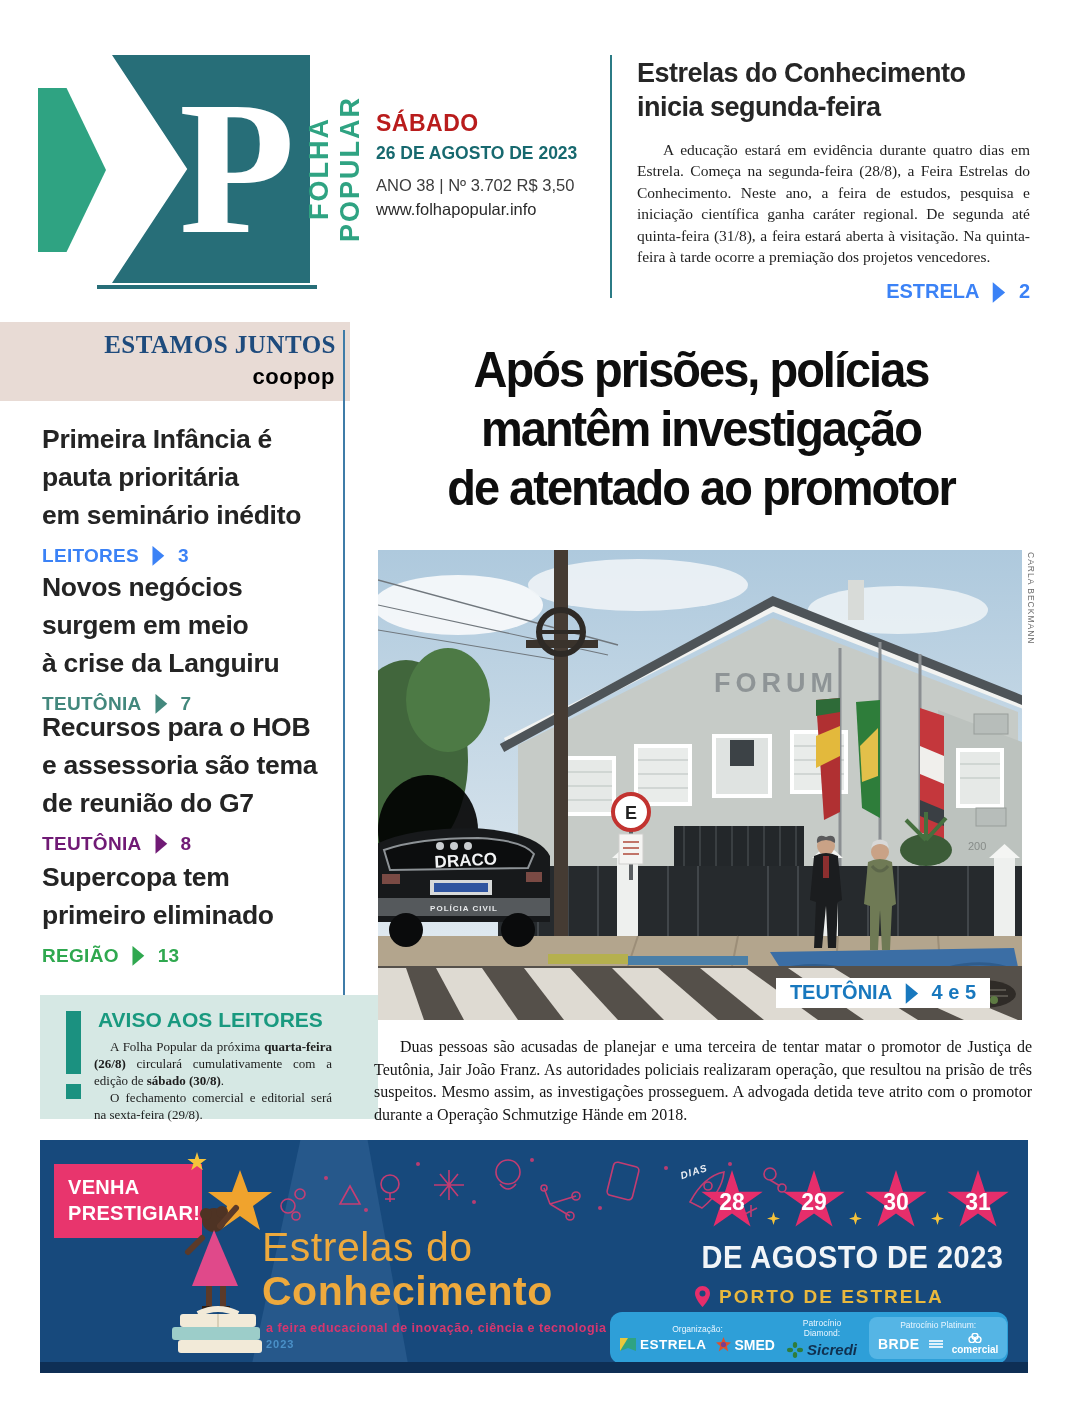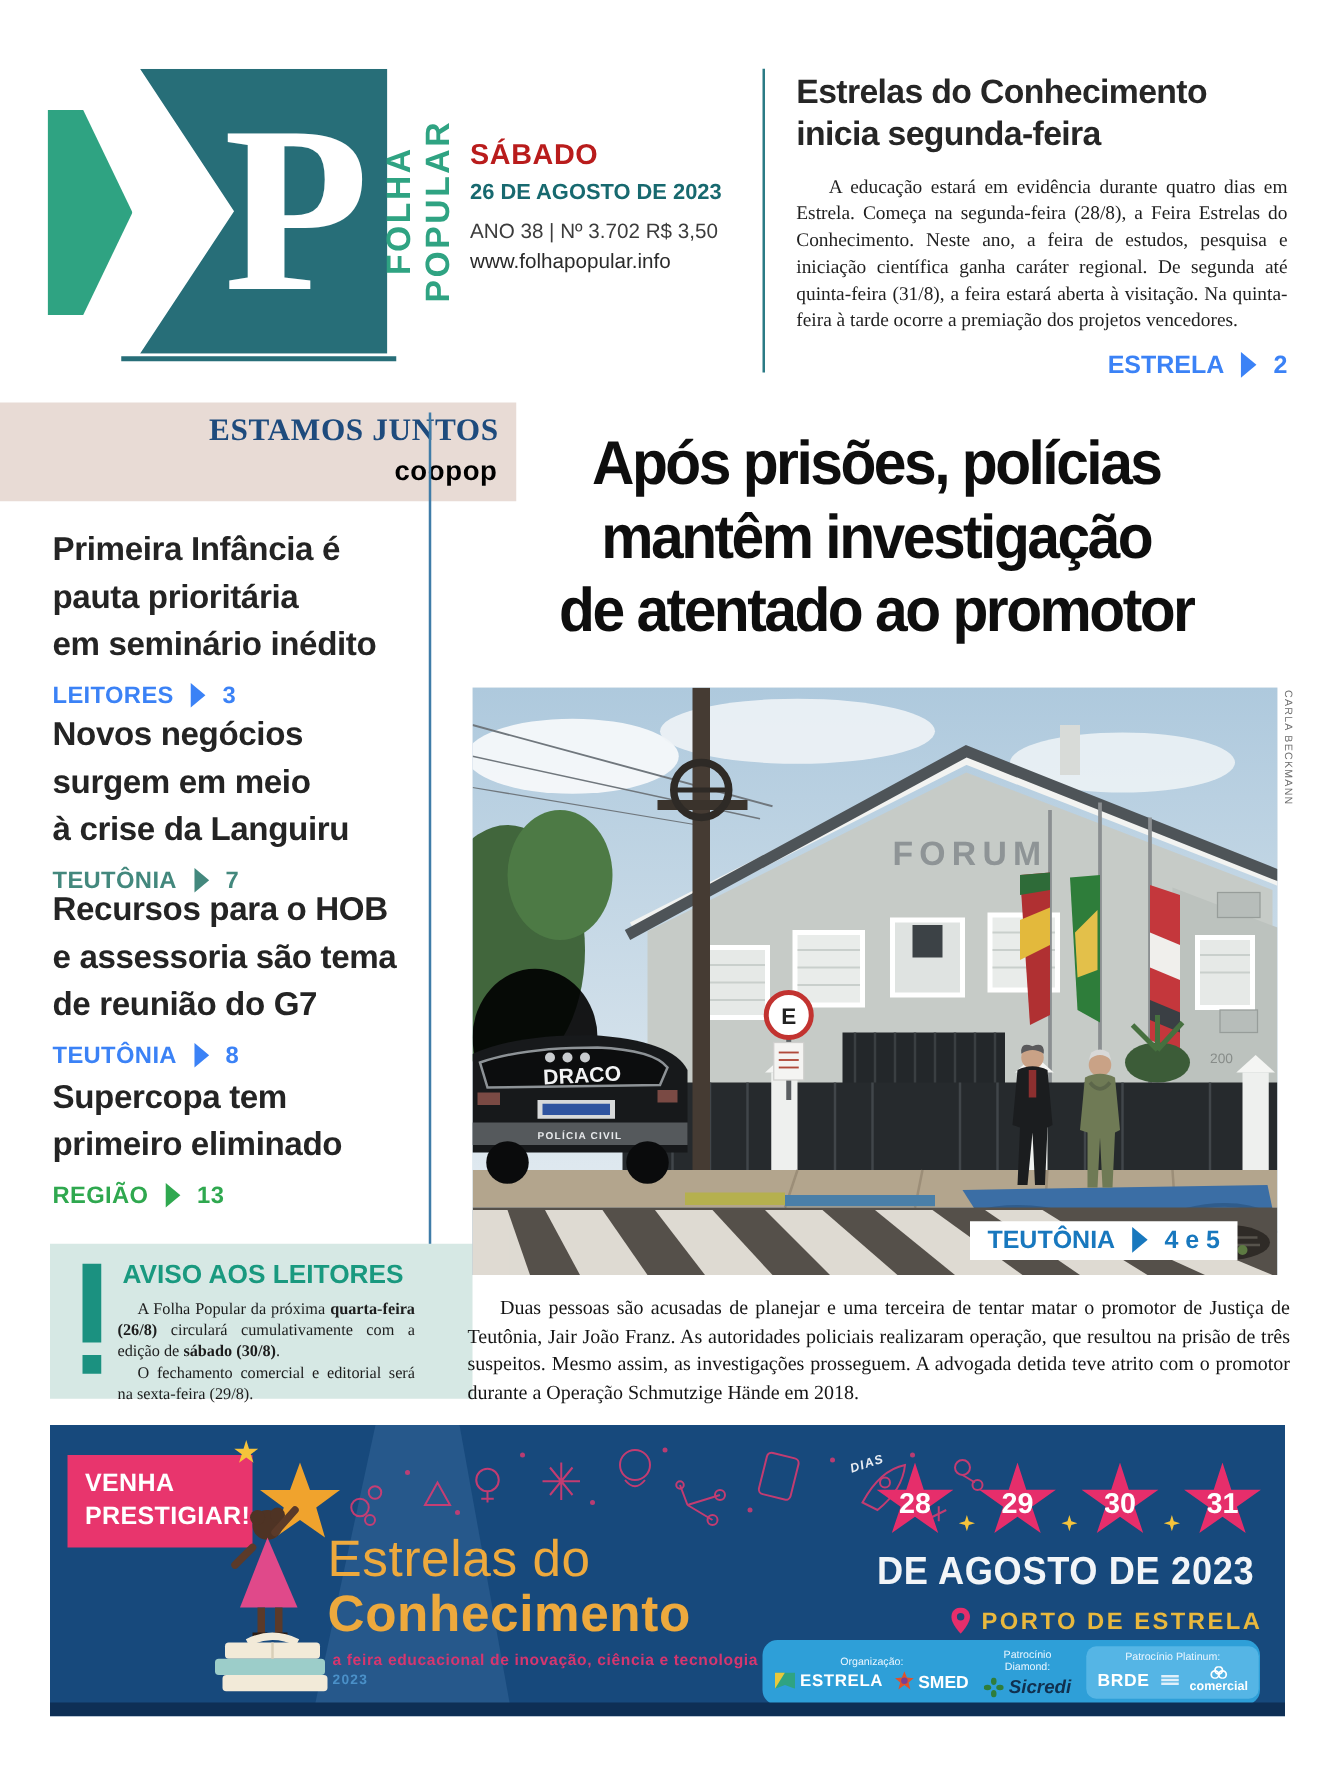--- a/index.html
+++ b/index.html
@@ -31,33 +31,33 @@
   .top-story-title { font-size:27px; line-height:34px; font-weight:bold; color:#262626; letter-spacing:-0.5px; }
   .top-story-body { margin-top:15px; font-family:"Liberation Serif", serif; font-size:15.5px; line-height:1.38;
     color:#1f1f1f; text-align:justify; text-indent:26px; }
   .top-story-label { margin-top:12px; text-align:right; font-size:20px; font-weight:bold; }
 
   .section-label { font-weight:bold; font-size:19px; letter-spacing:0.3px; }
   .arrow-ic { display:inline-block; transform:scale(0.75,1.25) translateY(-1px); margin:0 8px 0 12px; }
   .pg-num { margin-left:4px; }
 
   
-  .coopop { left:0; top:322px; width:413px; height:79px; background:#e8dbd5; }
+  .coopop { left:0; top:322px; width:350px; height:79px; background:#e8dbd5; }
   .coopop-slogan { position:absolute; right:14px; top:9px; font-family:"Liberation Serif", serif;
     font-weight:bold; font-size:25px; letter-spacing:0.5px; color:#1e4b7d; }
   .coopop-brand { position:absolute; right:15px; top:42px; font-weight:bold; font-size:22px;
     letter-spacing:0.5px; color:#000000; }
 
   
   .side-divider { left:343px; top:330px; width:2px; height:786px; background:#3f7ca8; }
   .side-item { left:42px; width:300px; }
   .side-title { font-size:26.5px; line-height:38px; font-weight:600; color:#242424; letter-spacing:-0.3px; }
   .side-label { margin-top:10px; }
 
-  .c-blue { color:#3b82f6; } .c-teal { color:#43887d; } .c-orange { color:#3b82f6; } .c-green { color:#2fa84f; }
+  .c-blue { color:#3b82f6; } .c-teal { color:#43887d; } .c-orange { color:#701a75; } .c-green { color:#2fa84f; }
 
   
   .notice { left:40px; top:995px; width:338px; height:124px; background:#d6e8e4; }
   .excl-bar { position:absolute; left:26px; top:16px; width:15px; height:63px; background:#1b9180; }
   .excl-dot { position:absolute; left:26px; top:89px; width:15px; height:15px; background:#1b9180; }
   .notice-title { position:absolute; left:58px; top:13px; font-size:21px; font-weight:bold; color:#19997f; }
   .notice-body { position:absolute; left:54px; top:44px; width:238px; font-family:"Liberation Serif", serif;
     font-size:13px; line-height:1.3; color:#1d1d1d; text-align:justify; }
   .notice-body p { text-indent:16px; }
   .notice-body b { font-weight:bold; }
@@ -87,21 +87,21 @@
   .ev-sub { position:absolute; left:226px; top:181px; font-size:12.5px; font-weight:bold; color:#d6366f; letter-spacing:0.5px; }
   .ev-year { position:absolute; left:226px; top:198px; font-size:11px; font-weight:bold; color:#4a90c8; letter-spacing:1px; }
   .days-label { position:absolute; left:640px; top:26px; font-size:10px; font-style:italic; font-weight:bold;
     color:#e9edf3; transform:rotate(-18deg); letter-spacing:1px; }
   .day-star { position:absolute; top:30px; width:64px; height:62px; background:#e62e6b; color:#fff;
     font-size:23px; font-weight:bold; text-align:center; padding-top:19px; }
   .tween-star { position:absolute; top:72px; width:13px; height:13px; background:#f5c33b;
     clip-path:polygon(50% 0,62% 38%,100% 50%,62% 62%,50% 100%,38% 62%,0 50%,38% 38%); }
   .date-line { position:absolute; left:655px; top:100px; width:315px; text-align:center; font-size:29px;
     font-weight:bold; color:#f2f5f8; letter-spacing:0.5px; transform:scaleY(1.08); transform-origin:top center; }
-  .loc-row { position:absolute; left:655px; top:146px; width:315px; text-align:right; }
+  .loc-row { position:absolute; left:655px; top:146px; width:315px; text-align:left; }
   .loc-pin { display:inline-block; vertical-align:-4px; margin-right:9px; }
   .loc-text { font-size:19px; font-weight:bold; color:#e9b83d; letter-spacing:2px; }
   .sponsor-strip { position:absolute; left:570px; top:172px; width:398px; height:52px; background:#2e9fd8;
     border-radius:12px; display:flex; align-items:center; padding:0 10px; gap:12px; }
   .sp-group { text-align:center; }
   .sp-label { font-size:8.5px; color:#eaf6ff; margin-bottom:3px; }
   .sp-row { display:flex; align-items:center; justify-content:center; gap:9px; }
   .lg-estrela { display:flex; align-items:center; gap:4px; font-size:13.5px; font-weight:bold; color:#fff; letter-spacing:0.5px; }
   .lg-smed { display:flex; align-items:center; gap:4px; font-size:14px; font-weight:bold; color:#fff; }
   .lg-sicredi { display:flex; align-items:center; gap:4px; font-size:15px; font-weight:bold; color:#10304f; font-style:italic; }

